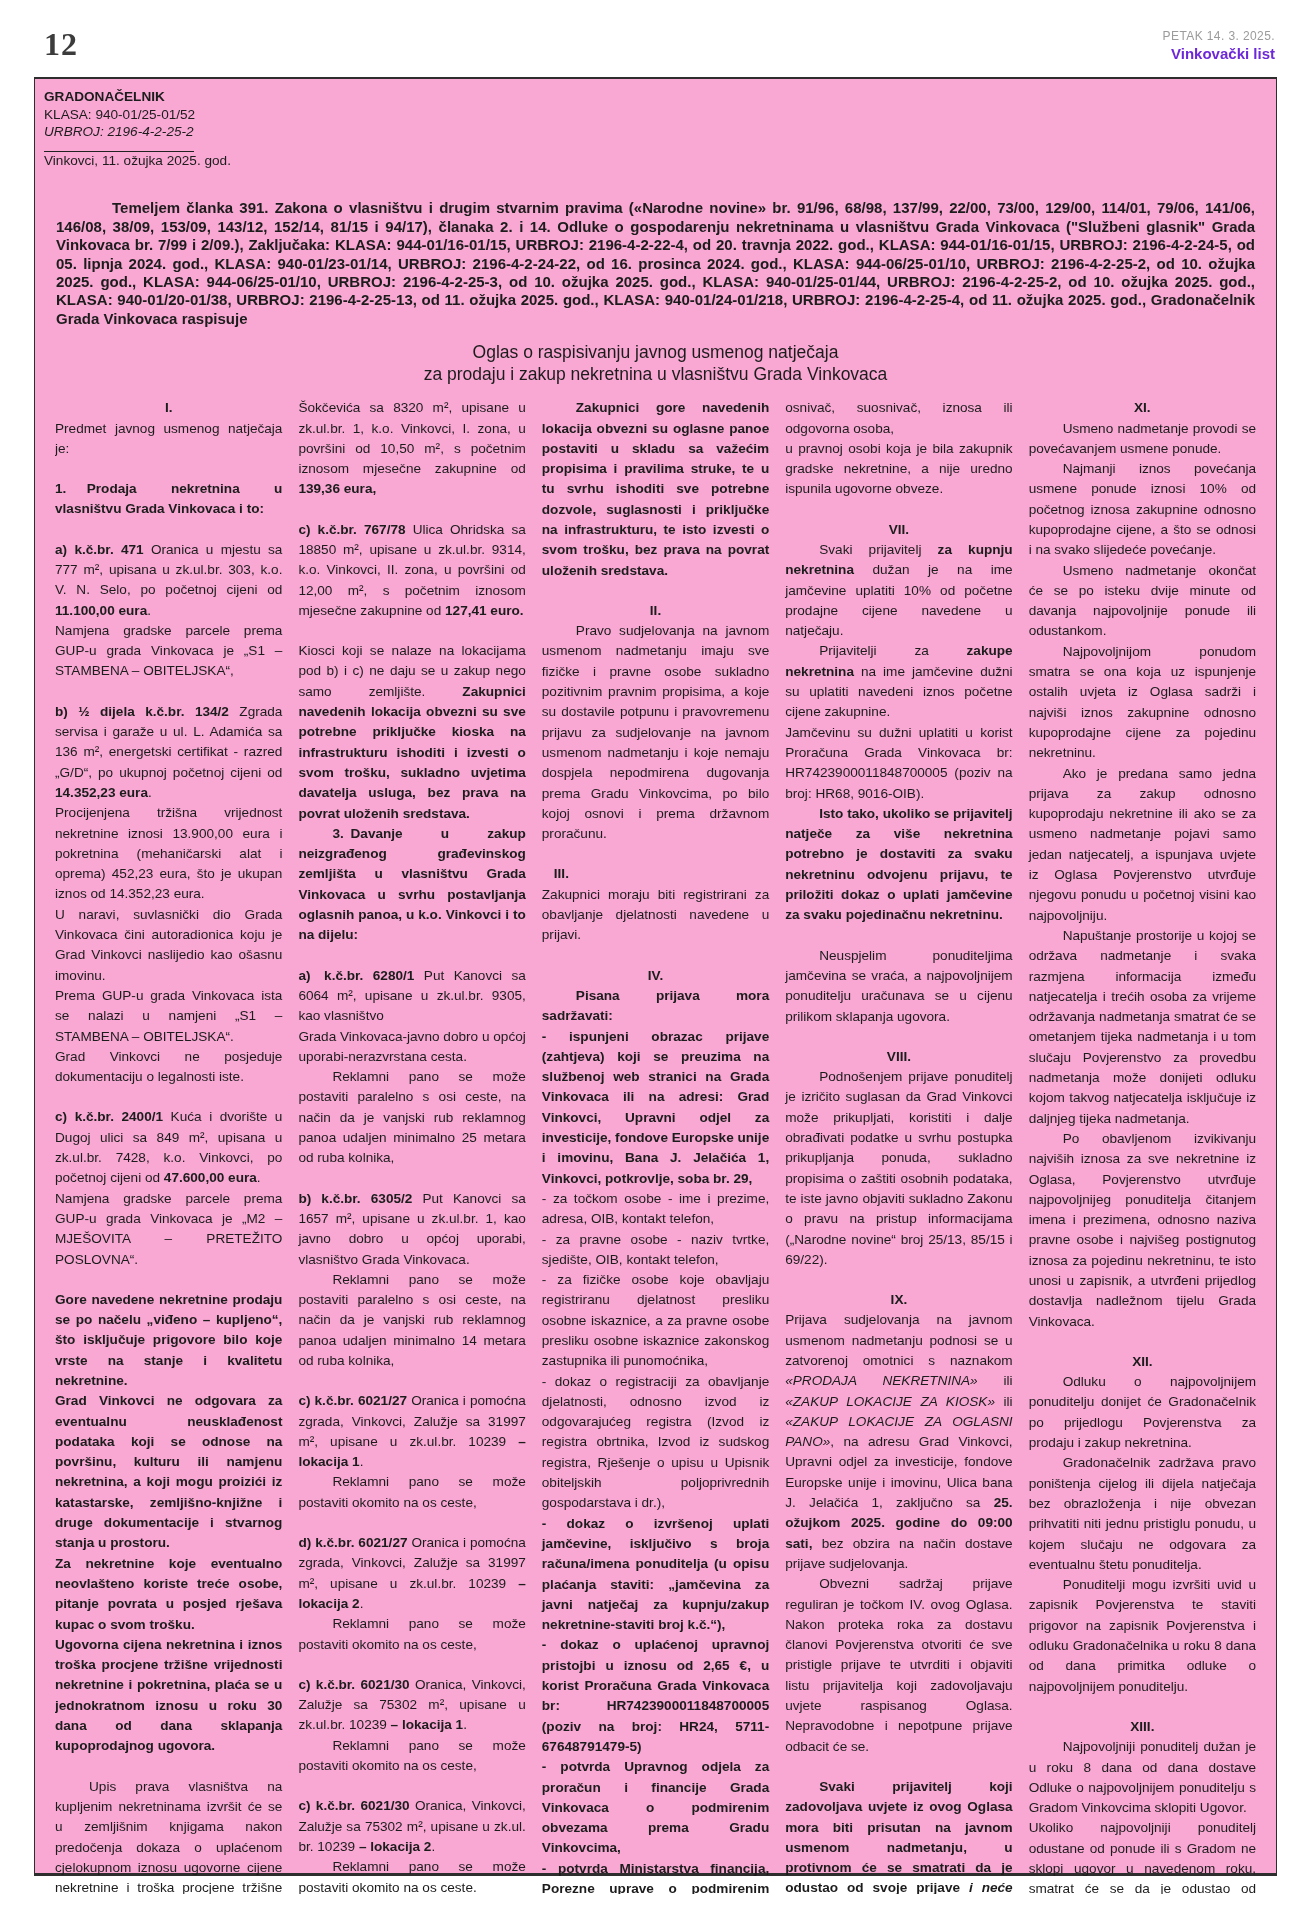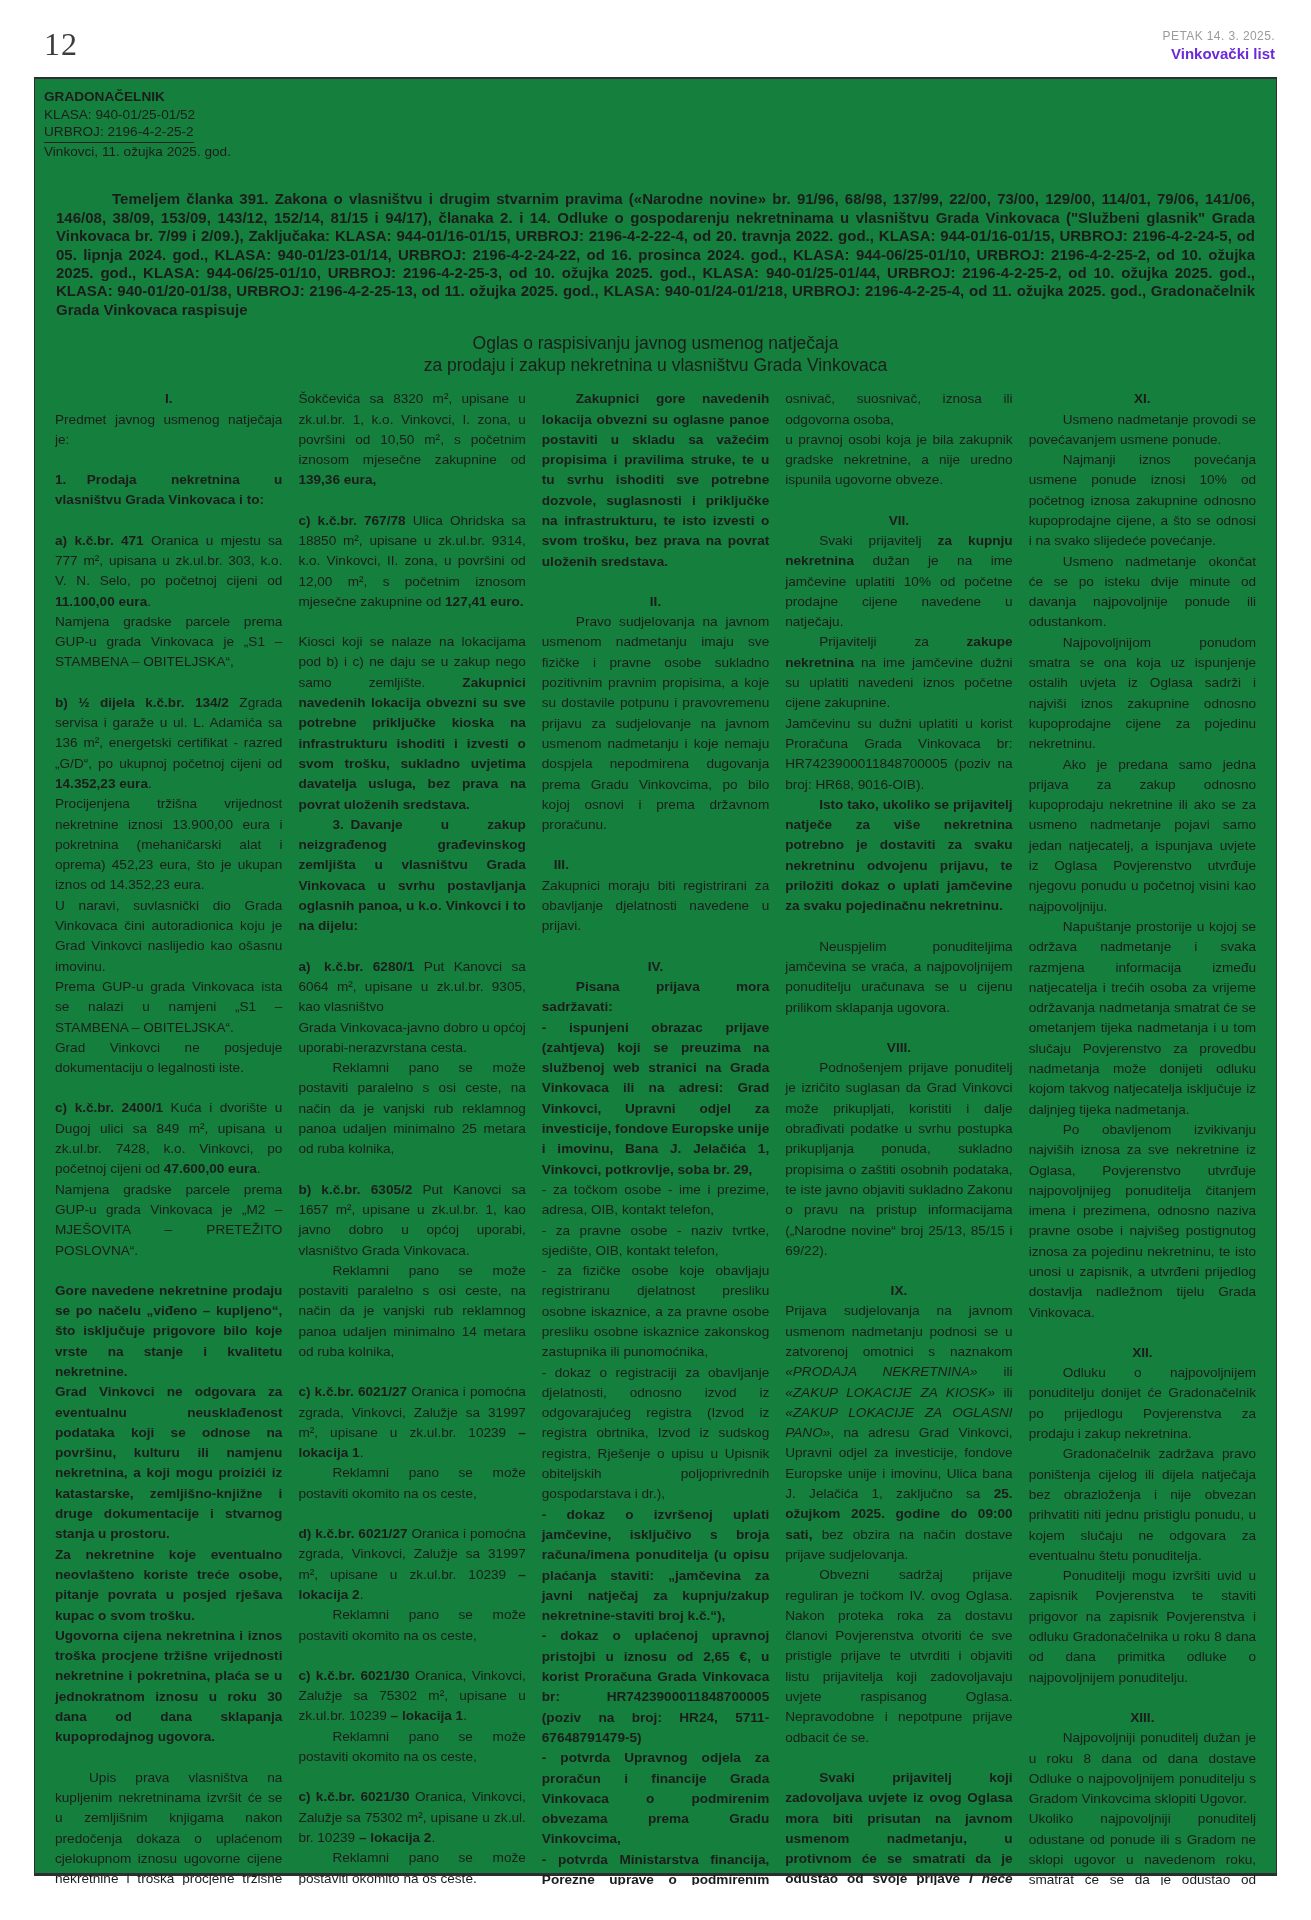--- a/index.html
+++ b/index.html
@@ -1,29 +1,29 @@
 <!DOCTYPE html>
 <html lang="hr"><head>
 <meta charset="utf-8">
 <style>
   html,body{margin:0;padding:0;background:#f3f3f1;}
   .page{position:relative;width:1311px;height:1920px;background:#ffffff;
         font-family:"Liberation Sans","DejaVu Sans",sans-serif;color:#1c1c1c;overflow:hidden;}
   
   .pagenum{position:absolute;left:44px;top:26px;font-family:"Liberation Serif","DejaVu Serif",serif;
-           font-size:32px;font-weight:400;color:#3c3c3c;letter-spacing:1px;}
+           font-size:32px;font-weight:700;color:#3c3c3c;letter-spacing:1px;}
   .mast-right{position:absolute;right:36px;top:28px;text-align:right;line-height:17px;}
   .mast-date{font-size:12px;color:#9b9b9b;letter-spacing:.4px;}
   .mast-name{font-size:15px;color:#6d28d9;font-weight:700;}
   
   .box{position:absolute;left:34px;top:77px;width:1243px;height:1799px;box-sizing:border-box;
-       border:1px solid #2e2e2e;border-top-width:2px;border-bottom-width:3px;background:#15803d;}
+       border:1px solid #2e2e2e;border-top-width:2px;border-bottom-width:3px;background:#f9a8d4;}
   .head{margin:9px 0 0 9px;font-size:13.6px;line-height:17.6px;}
   .head .office{font-weight:700;}
-  .head .urbroj span{display:inline-block;border-bottom:1.3px solid #222;padding-bottom:1px;}
+  .head .urbroj span{display:inline-block;border-bottom:1.3px solid #222;padding-bottom:10px;font-style:italic;}
   .intro{margin:30px 21px 0 21px;text-align:justify;font-size:15px;line-height:18.4px;text-indent:56px;
          overflow-wrap:break-word;font-weight:bold;}
   .title{margin:13px 20px 0 20px;text-align:center;font-weight:400;font-size:17.5px;line-height:22px;}
   .cols{display:flex;gap:16px;margin:13px 20px 0 20px;height:1496px;overflow:hidden;}
   .col{flex:1 1 0;min-width:0;text-align:justify;font-size:13.6px;line-height:20.3px;overflow-wrap:break-word;}
   .col p{margin:0;}
   .rn{font-weight:700;text-align:center;}
   .rn.left{text-align:left;padding-left:12px;}
   .para.bold{font-weight:700;}
   .para.ind{text-indent:34px;}

